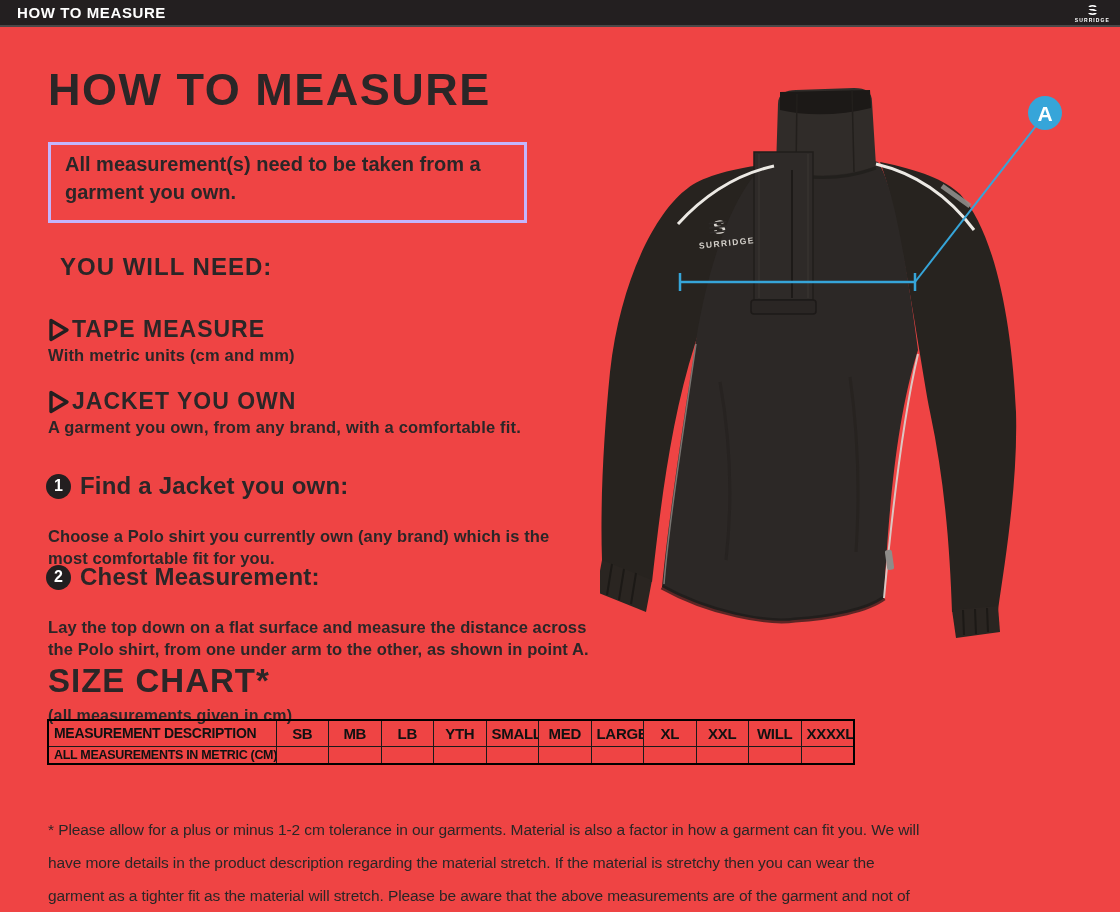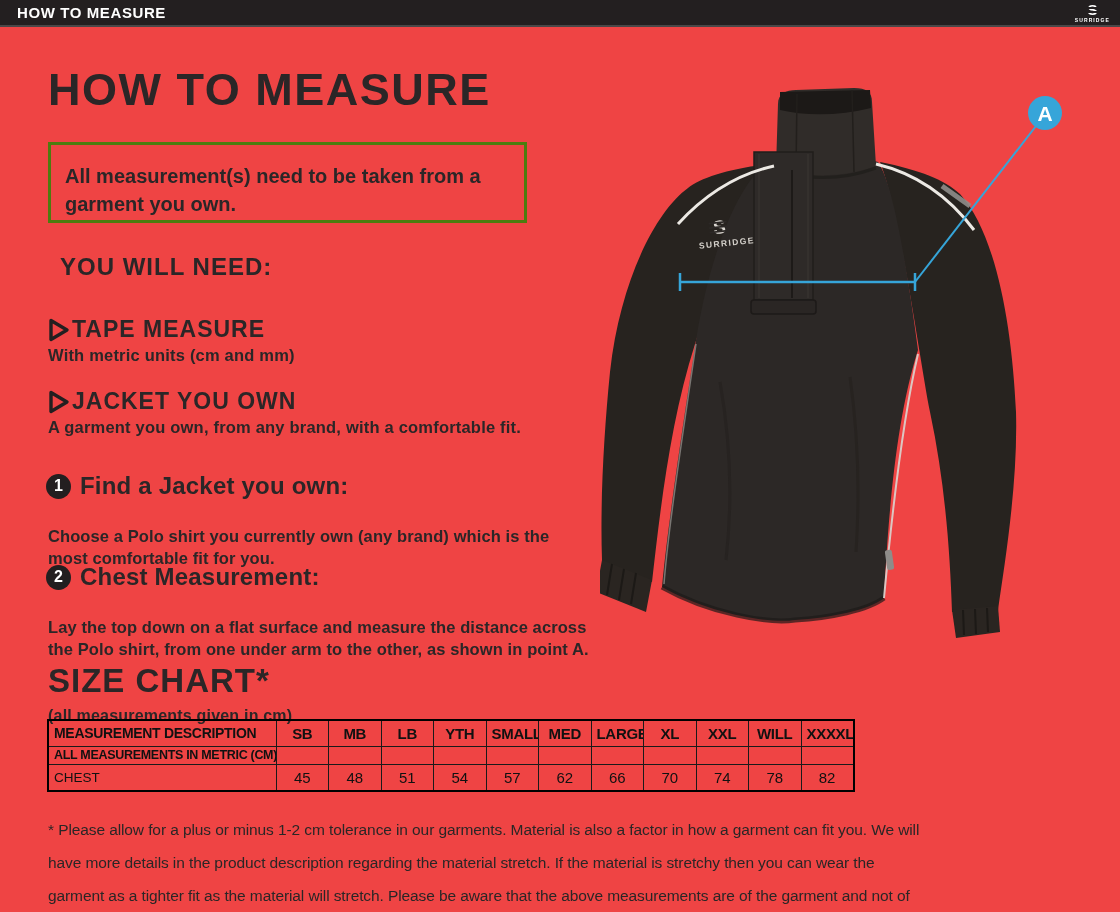--- a/index.html
+++ b/index.html
@@ -18,22 +18,22 @@
   .topbar-logo{ display:flex; flex-direction:column; align-items:center; line-height:1; cursor:pointer; }
   .topbar-logo .s-emblem{ position:relative; color:#fff; font-weight:bold; font-size:15px; height:14px; line-height:14px;}
   .topbar-logo .s-emblem i{ position:absolute; left:-1px; right:-1px; height:2px; background:#231f20; }
   .topbar-logo .brand{ color:#fff; font-size:5px; font-weight:bold; letter-spacing:1.1px; margin-top:1px; }
   
   .h1{
     position:absolute; left:48px; top:64px; font-size:45px; font-weight:800; letter-spacing:1.5px;
     color:#2b2627;
   }
   .notice-box{
-    position:absolute; left:48px; top:142px; width:479px; height:81px; border:3px solid #4d7c0f;
-    padding:17px 14px; font-size:20px; line-height:28px; font-weight:bold; color:#2b2627;
+    position:absolute; left:48px; top:142px; width:479px; height:81px; border:3px solid #c4b5fd;
+    padding:5px 14px; font-size:20px; line-height:28px; font-weight:bold; color:#2b2627;
   }
   .h2{
     position:absolute; left:60px; top:253px; font-size:24px; font-weight:800; letter-spacing:1px;
   }
   .need-item-label{ display:flex; align-items:center; gap:2px; font-size:23px; font-weight:800; letter-spacing:1px; }
   .need-item-desc{ font-size:16.5px; font-weight:bold; letter-spacing:.2px; margin-top:3px; }
   .need-1{ position:absolute; left:48px; top:316px; }
   .need-2{ position:absolute; left:48px; top:388px; }
   .tri-icon{ width:22px; height:24px; flex:0 0 auto; }
   .step{ position:absolute; left:46px; width:560px; }
@@ -166,34 +166,20 @@
         <td></td>
         <td></td>
         <td></td>
         <td></td>
         <td></td>
         <td></td>
         <td></td>
         <td></td>
         <td></td>
       </tr>
-      <tr class="chest-row">
-        <td class="first">CHEST</td>
-        <td>45</td>
-        <td>48</td>
-        <td>51</td>
-        <td>54</td>
-        <td>57</td>
-        <td>62</td>
-        <td>66</td>
-        <td>70</td>
-        <td>74</td>
-        <td>78</td>
-        <td>82</td>
-      </tr>
     </tbody>
   </table>
 
   <div class="footnote">* Please allow for a plus or minus 1-2 cm tolerance in our garments. Material is also a factor in how a garment can fit you. We will have more details in the product description regarding the material stretch.  If the material is stretchy then you can wear the garment as a tighter fit as the material will stretch.  Please be aware that the above measurements are of the garment and not of your body.</div>
 
   <div class="figure">
     <svg width="520" height="586" viewBox="0 0 520 586">
 
       <path d="M170,82 C130,86 100,96 88,106 C55,130 20,200 10,290 C4,350 0,420 2,478 L2,482 L52,500 C60,430 70,340 95,262 C110,215 135,120 170,82 Z" fill="#27231f"></path>
 

